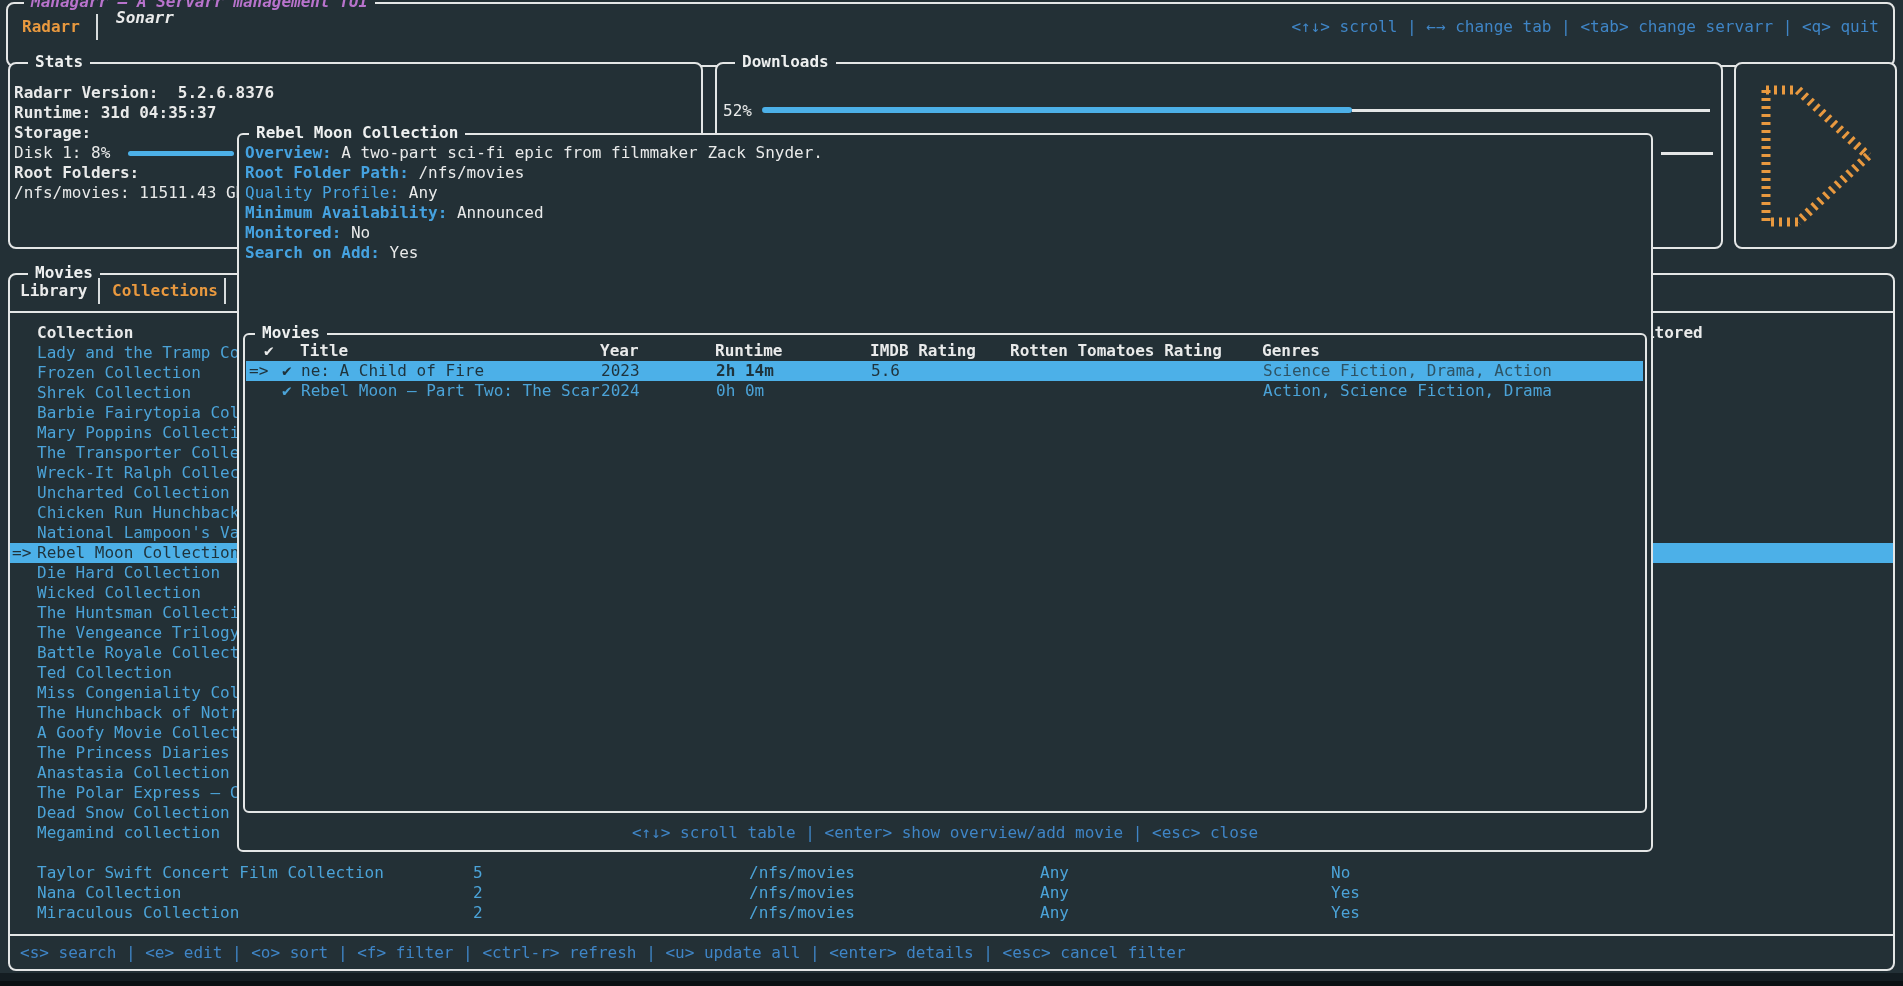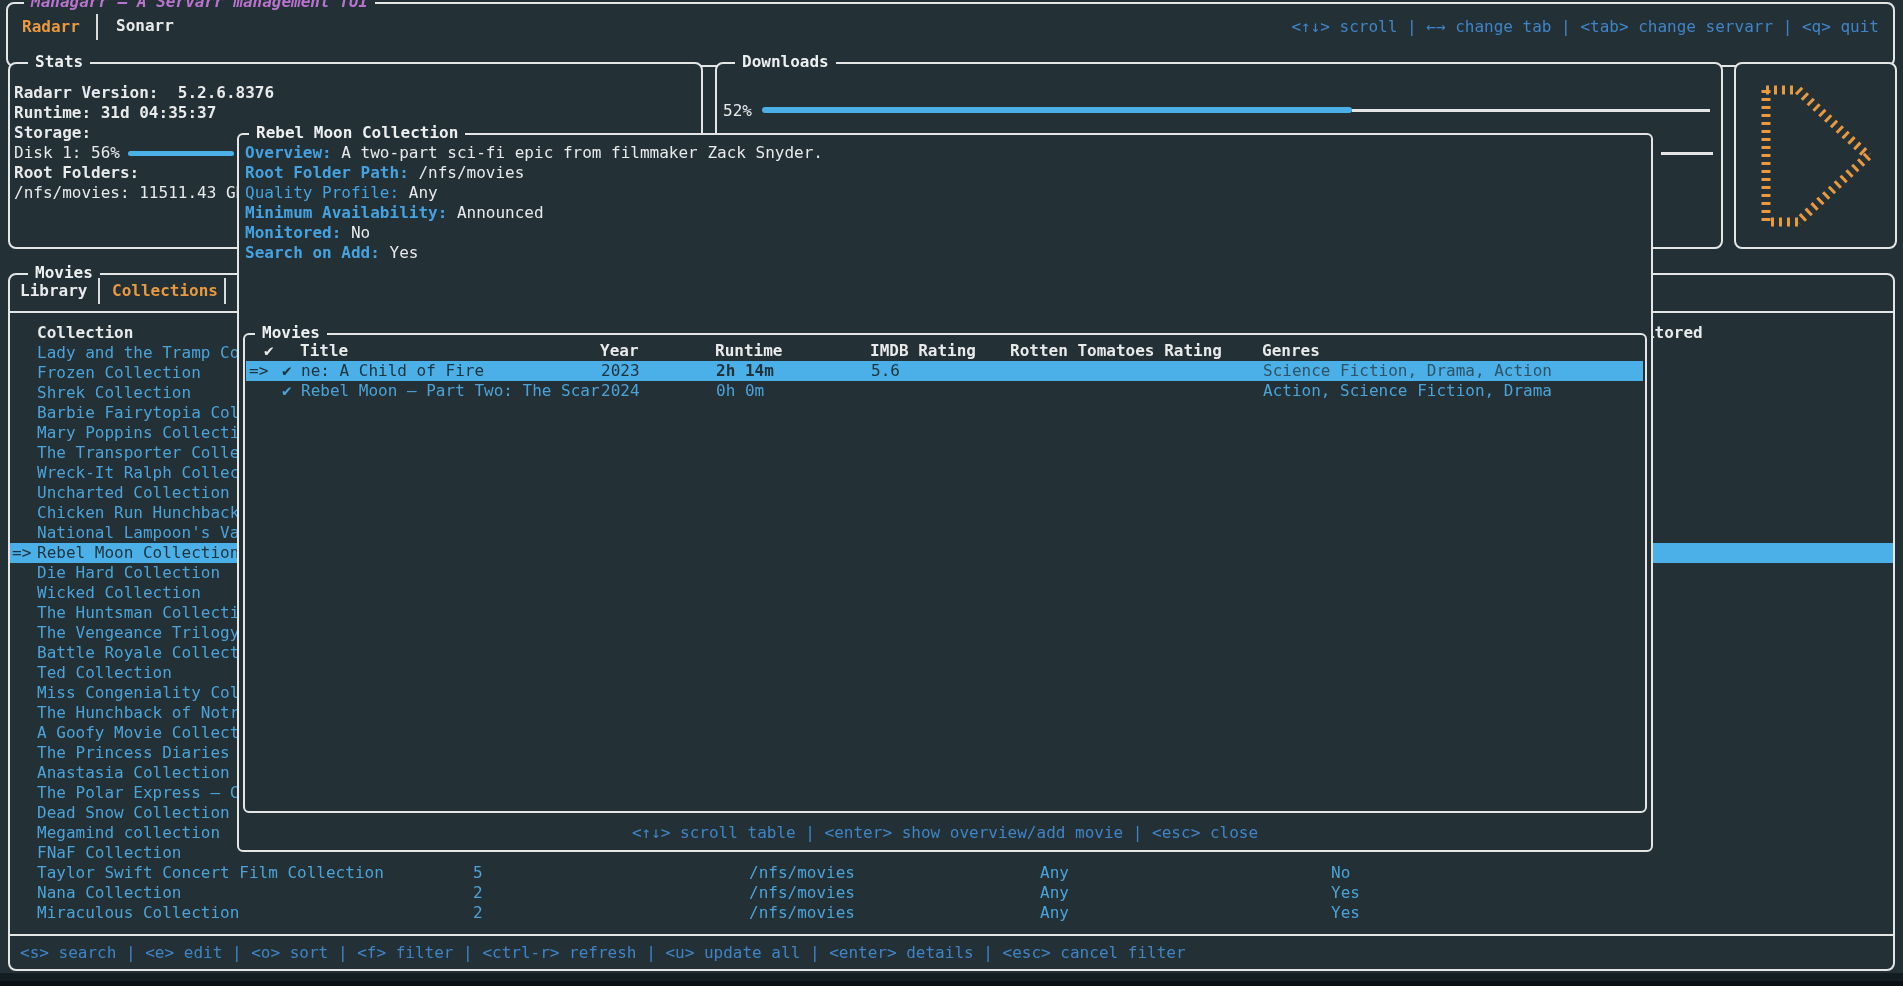--- a/index.html
+++ b/index.html
@@ -25,30 +25,30 @@
   .list-row.selected span{color:#1f333c;}
   .cell{position:absolute;top:0;white-space:pre;}
 </style>
 </head>
 <body>
 
 <div class="box" style="left:6px;top:2px;width:1889px;height:65px;padding-left:12px;">
   <span class="box-title magenta" style="left:16px;font-weight:bold;">Managarr – A Servarr management TUI</span>
   <span class="abs orange bold" style="left:14px;top:13px;">Radarr</span>
   <div class="vsep" style="left:88px;top:10px;height:26px;"></div>
-  <span class="abs white bold" style="left:108px;top:12px;">Sonarr</span>
+  <span class="abs white bold" style="left:108px;top:4px;font-style:italic;">Sonarr</span>
   <span class="abs kblue" style="right:14px;top:13px;">&lt;↑↓&gt; scroll | ←→ change tab | &lt;tab&gt; change servarr | &lt;q&gt; quit</span>
 </div>
 
 <div class="box" style="left:8px;top:62px;width:695px;height:187px;">
   <span class="box-title" style="left:18px;">Stats</span>
   <span class="abs white bold" style="left:4px;top:19px;">Radarr Version:  5.2.6.8376</span>
   <span class="abs white bold" style="left:4px;top:39px;">Runtime: 31d 04:35:37</span>
   <span class="abs white bold" style="left:4px;top:59px;">Storage:</span>
-  <span class="abs white" style="left:4px;top:79px;">Disk 1: 56%</span>
+  <span class="abs white" style="left:4px;top:79px;">Disk 1: 8%</span>
   <div class="abs" style="left:118px;top:87px;width:106px;height:5px;background:#4cb0e8;border-radius:3px;"></div>
   <span class="abs white bold" style="left:4px;top:99px;">Root Folders:</span>
   <span class="abs white" style="left:4px;top:119px;">/nfs/movies: 11511.43 GB</span>
 </div>
 
 <div class="box" style="left:715px;top:62px;width:1008px;height:187px;">
   <span class="box-title" style="left:18px;">Downloads</span>
   <span class="abs white" style="left:6px;top:37px;">52%</span>
   <div class="abs" style="left:45px;top:43px;width:590px;height:6px;background:#4cb0e8;border-radius:3px;"></div>
   <div class="abs" style="left:635px;top:45px;width:358px;height:3px;background:#e4e6e6;"></div>
@@ -148,23 +148,20 @@
         <span class="blue" style="position: absolute; left: 27px; top: 0px; white-space: pre;">Anastasia Collection</span>
       </div>
       <div class="list-row" style="top: 508px; width: 1883px;">
         <span class="blue" style="position: absolute; left: 27px; top: 0px; white-space: pre;">The Polar Express – C</span>
       </div>
       <div class="list-row" style="top: 528px; width: 1883px;">
         <span class="blue" style="position: absolute; left: 27px; top: 0px; white-space: pre;">Dead Snow Collection</span>
       </div>
       <div class="list-row" style="top: 548px; width: 1883px;">
         <span class="blue" style="position: absolute; left: 27px; top: 0px; white-space: pre;">Megamind collection</span>
-      </div>
-      <div class="list-row" style="top: 568px; width: 1883px;">
-        <span class="blue" style="position: absolute; left: 27px; top: 0px; white-space: pre;">FNaF Collection</span>
       </div>
       <div class="list-row" style="top: 588px; width: 1783px;">
         <span class="blue" style="position: absolute; left: 27px; top: 0px; white-space: pre;">Taylor Swift Concert Film Collection</span>
       </div>
       <div class="list-row" style="top: 608px; width: 1883px;">
         <span class="blue" style="position: absolute; left: 27px; top: 0px; white-space: pre;">Nana Collection</span>
       </div>
       <div class="list-row" style="top: 628px; width: 1883px;">
         <span class="blue" style="position: absolute; left: 27px; top: 0px; white-space: pre;">Miraculous Collection</span>
       </div>

